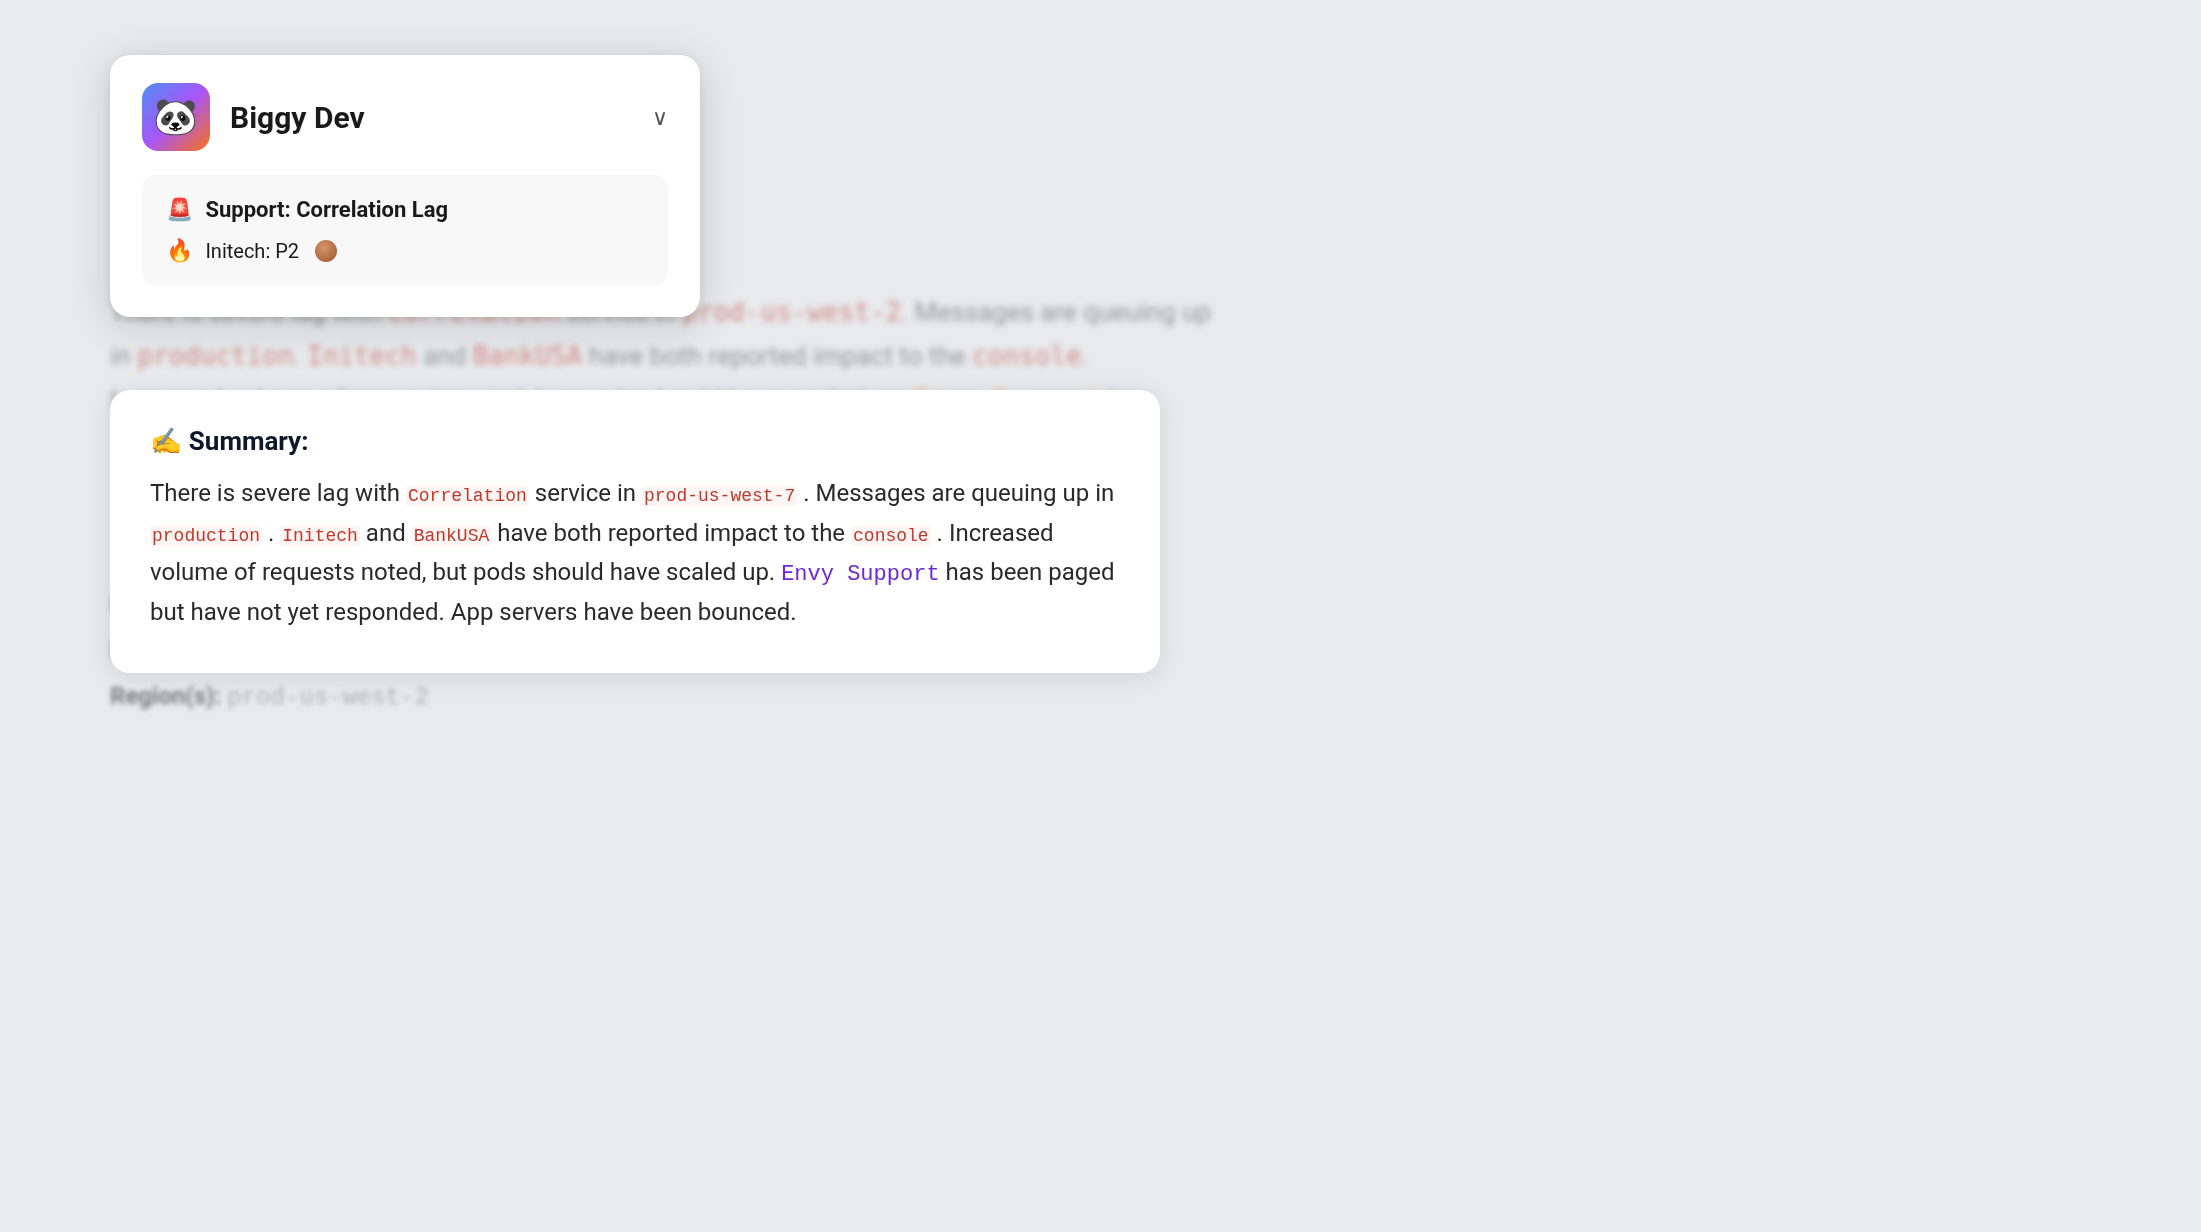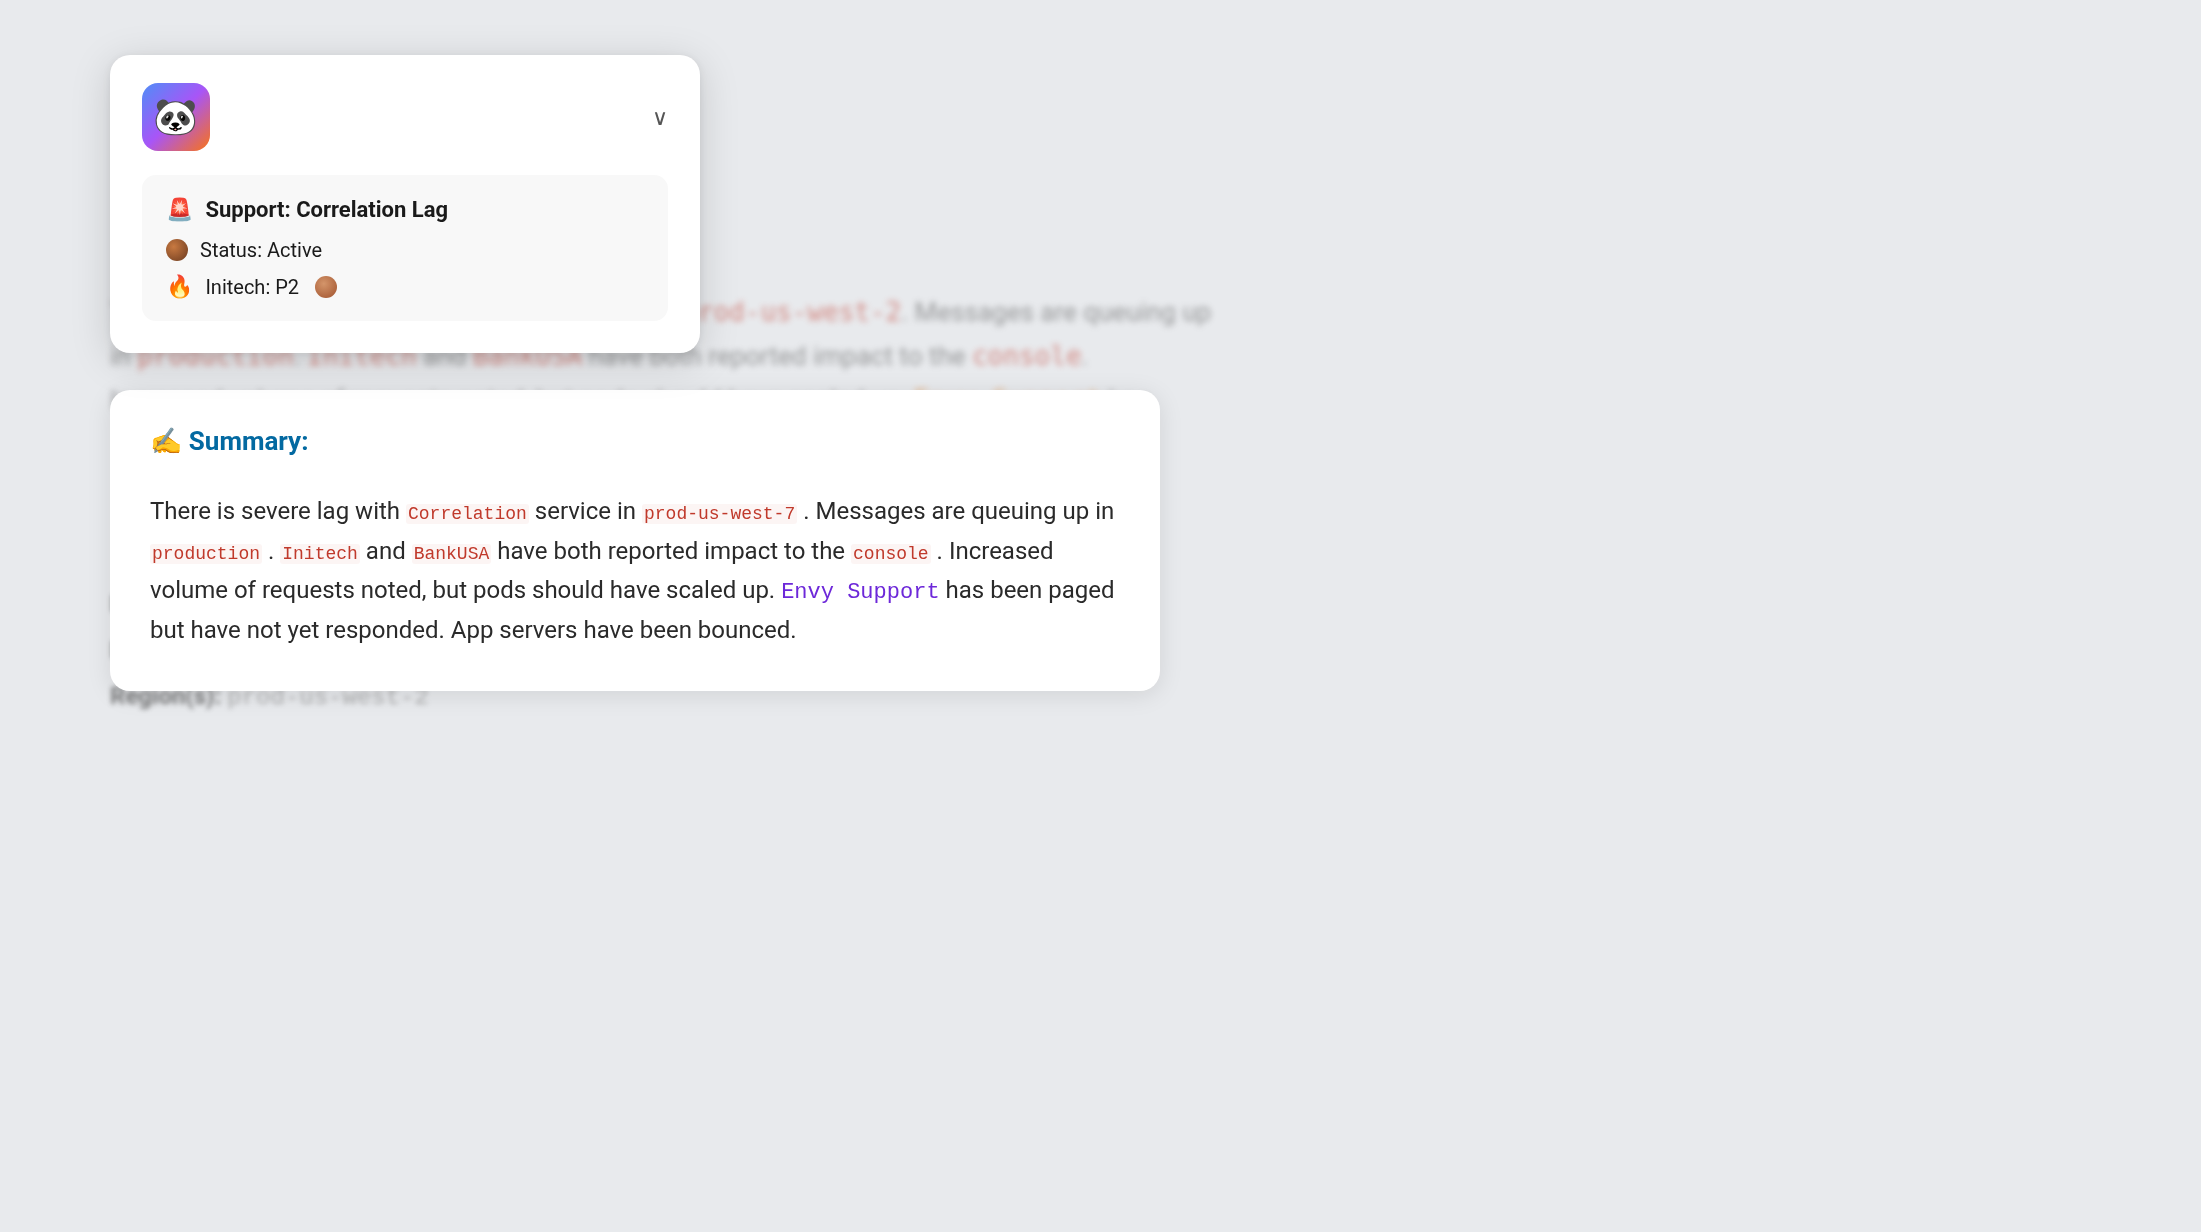--- a/index.html
+++ b/index.html
@@ -125,22 +125,22 @@
       background: #ffffff;
       border-radius: 20px;
       box-shadow: 0 4px 24px rgba(0,0,0,0.1);
       padding: 36px 40px 40px 40px;
       z-index: 8;
     }
 
     .summary-title {
       font-size: 26px;
       font-weight: 700;
-      color: #0369a1;
-      margin-bottom: 36px;
+      color: #0f172a;
+      margin-bottom: 18px;
     }
 
     .summary-text {
       font-size: 24px;
       line-height: 1.65;
       color: #2a2a2a;
     }
 
     .highlight-red {
       color: #c0392b;
@@ -242,33 +242,30 @@
   <div class="blurred-line">
     Increased volume of requests noted, but pods should have scaled up. <span style="color:#e67e22;font-family:monospace;">Envy Support</span> has
   </div>
 </div>
 
 <div class="dropdown-card">
   <div class="dropdown-header">
     <div class="app-icon-wrapper">
       <div class="app-icon">🐼</div>
     </div>
+    <span class="app-name">Biggy Dev</span>
     <span class="chevron-icon">∨</span>
   </div>
 
   <div class="incident-card">
     <div class="incident-title">
       <span class="incident-icon">🚨</span>
       <span>Support: Correlation Lag</span>
     </div>
 
-    <div class="incident-row">
-      <span class="status-dot brown"></span>
-      <span>Status: Active</span>
-    </div>
 
     <div class="incident-row">
       <span style="font-size:22px;">🔥</span>
       <span>Initech: P2</span>
       <span class="priority-circle"></span>
     </div>
   </div>
 </div>
 
 <div class="summary-card">

